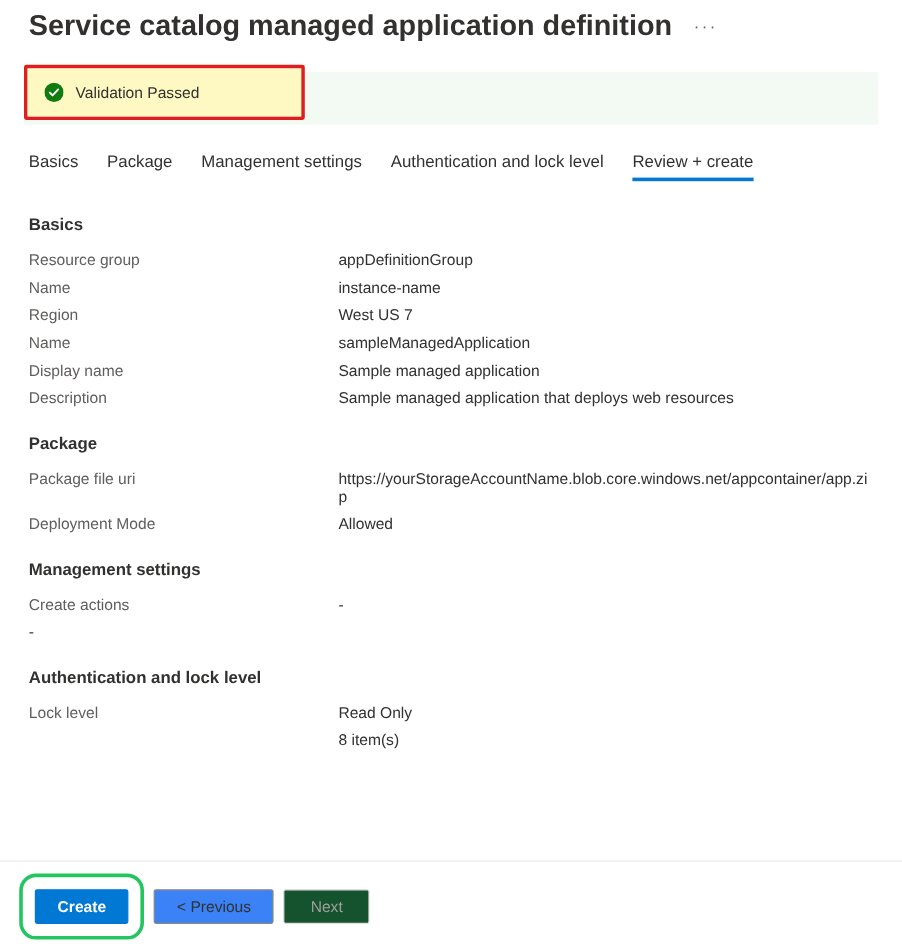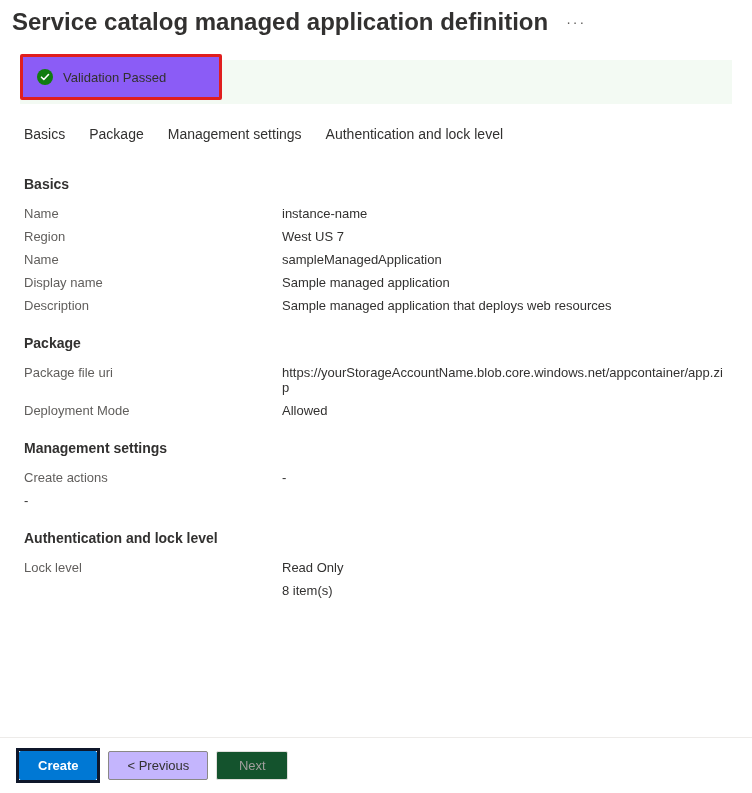--- a/index.html
+++ b/index.html
@@ -10,21 +10,21 @@
     body {
       font-family: "Segoe UI", -apple-system, sans-serif;
       font-size: 13px;
       color: #323130;
       background: #ffffff;
       width: 752px;
       height: 793px;
       position: relative;
     }
     .header {
-      padding: 8px 24px 0 12px;
+      padding: 8px 24px 0 24px;
       display: flex;
       align-items: center;
       gap: 10px;
     }
     .page-title {
       font-size: 24px;
       font-weight: 600;
       color: #323130;
     }
     .more-dots {
@@ -38,22 +38,22 @@
       margin: 18px 0 0 20px;
       display: inline-block;
       border: 3px solid #e01e1e;
       border-radius: 2px;
     }
     .validation-banner {
       display: flex;
       align-items: center;
       padding: 12px 14px;
       gap: 10px;
-      background: #8b5cf6;
-      width: 196px;
+      background: #fef9c3;
+      width: 228px;
     }
     .validation-full {
       position: absolute;
       left: 20px;
       top: 60px;
       width: 712px;
       height: 44px;
       background: #f3faf3;
       z-index: 0;
     }
@@ -120,33 +120,33 @@
     }
     .btn {
       font-size: 13px;
       font-family: inherit;
       padding: 6px 18px;
       cursor: pointer;
       border-radius: 2px;
       min-width: 72px;
     }
     .btn-primary-wrap {
-      border: 3px solid #0f172a;
-      border-radius: 0;
-      padding: 0;
+      border: 3px solid #22c55e;
+      border-radius: 14px;
+      padding: 10px;
       display: inline-block;
     }
     .btn-primary {
       background: #0078d4;
       color: #fff;
       border: 1px solid #0078d4;
       font-weight: 600;
     }
     .btn-secondary {
-      background: #c4b5fd;
+      background: #3b82f6;
       color: #323130;
       border: 1px solid #8a8886;
     }
     .btn-disabled {
       background: #14532d;
       color: #a19f9d;
       border: 1px solid #e1dfdd;
       cursor: default;
     }
   </style>
@@ -170,25 +170,30 @@
       <span>Validation Passed</span>
     </div>
   </div>
 </div>
 
 <div class="tabs">
   <div class="tab">Basics</div>
   <div class="tab">Package</div>
   <div class="tab">Management settings</div>
   <div class="tab">Authentication and lock level</div>
+  <div class="tab active">Review + create</div>
 </div>
 
 <div class="content">
 
   <div class="section-title">Basics</div>
+  <div class="row">
+      <div class="label">Resource group</div>
+      <div class="value">appDefinitionGroup</div>
+    </div>
   <div class="row">
       <div class="label">Name</div>
       <div class="value">instance-name</div>
     </div>
   <div class="row">
       <div class="label">Region</div>
       <div class="value">West US 7</div>
     </div>
   <div class="row">
       <div class="label">Name</div>

